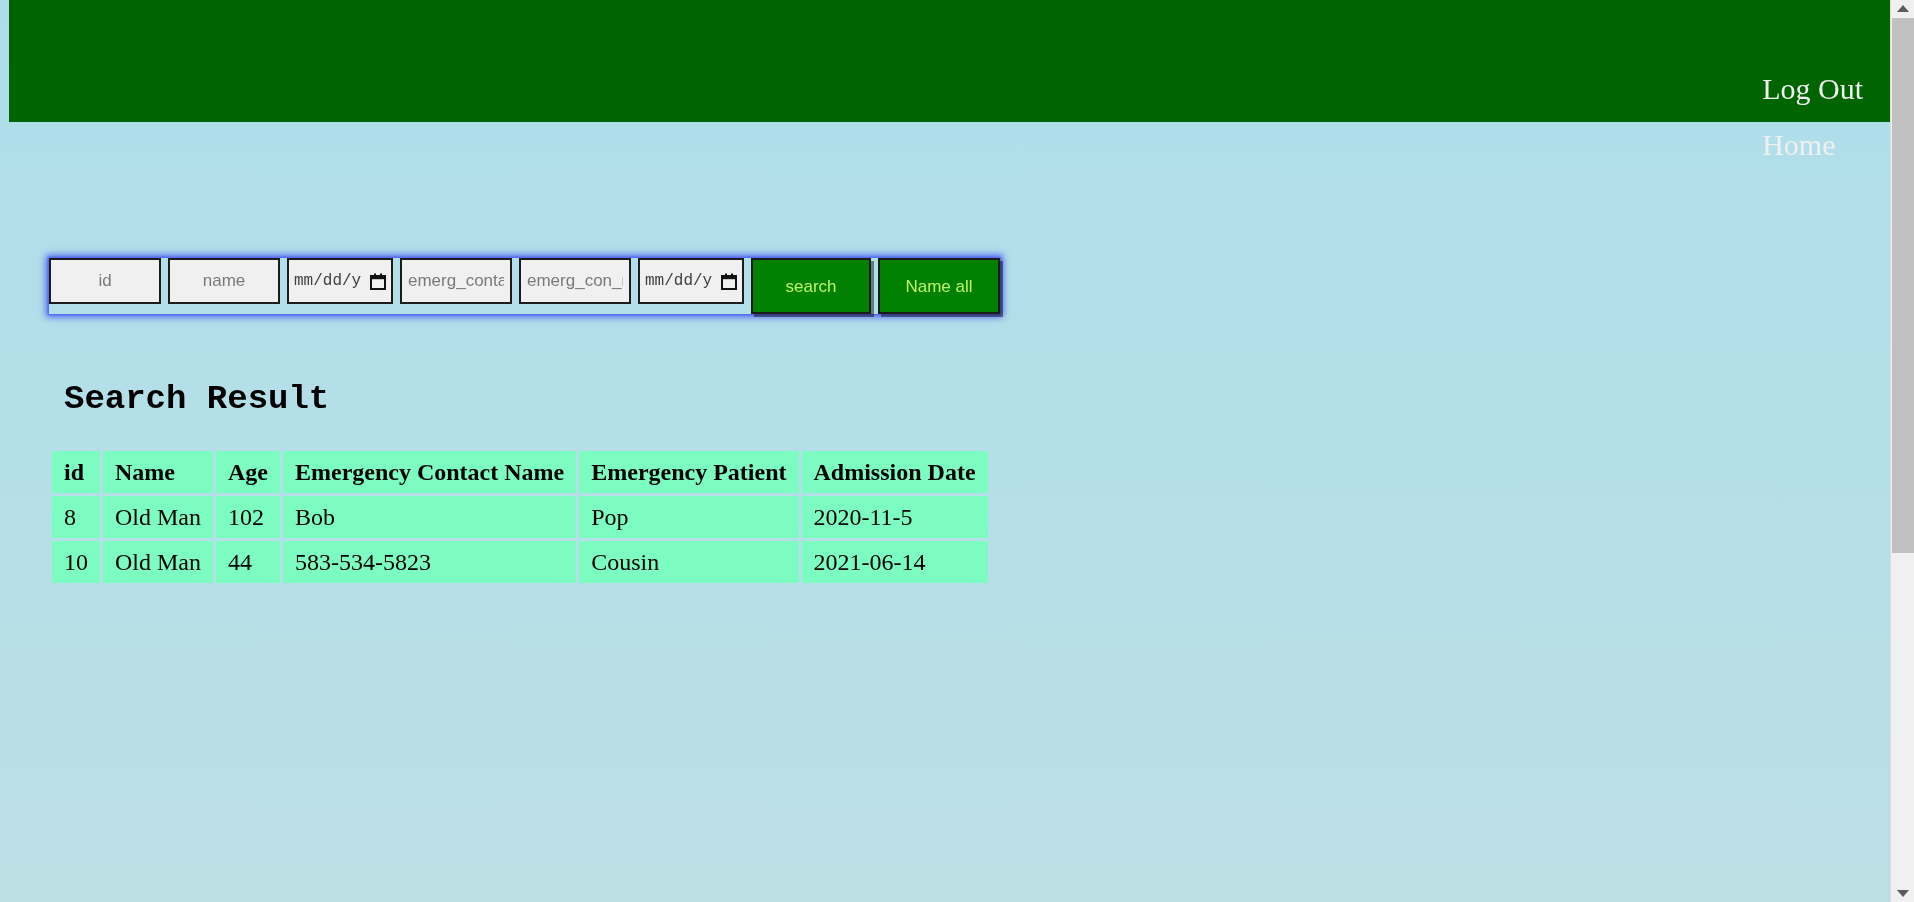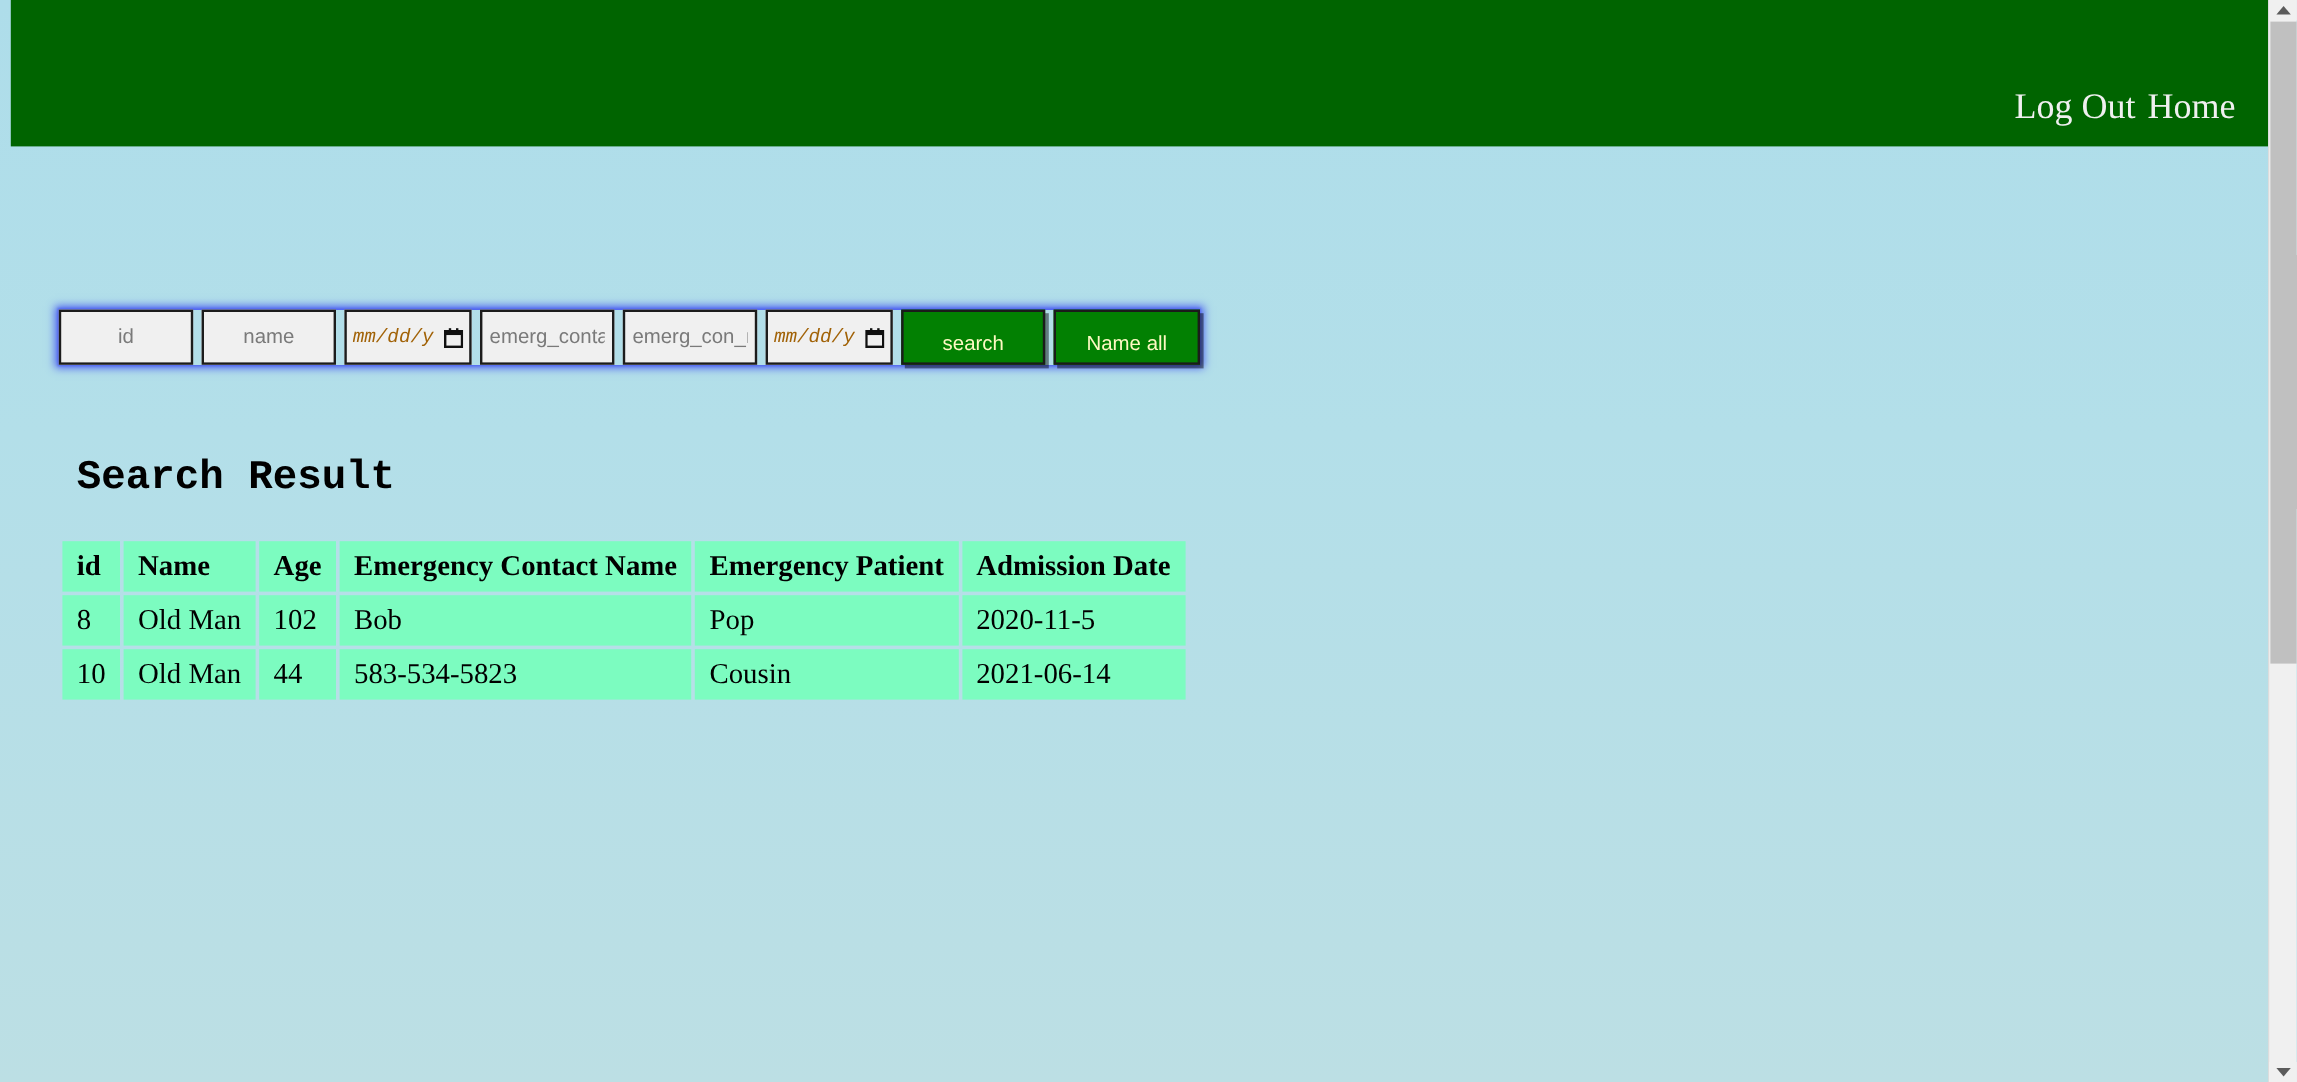--- a/index.html
+++ b/index.html
@@ -32,21 +32,22 @@
     height: 122px;
     background: #006400;
     box-sizing: border-box;
   }
   .nav {
     position: absolute;
     right: 27px;
     top: 74px;
     display: flex;
     align-items: baseline;
-    gap: 10px;
+    gap: 26px;
+    flex-direction: column;
   }
   .nav a {
     color: #f0f0f0;
     font-family: "Liberation Serif", serif;
     font-size: 30px;
     line-height: 30px;
     text-decoration: none;
     white-space: nowrap;
   }
 
@@ -111,40 +112,39 @@
     position: relative;
     display: flex;
     align-items: center;
     justify-content: space-between;
     font-family: "Liberation Mono", monospace;
     font-size: 16px;
     cursor: text;
     padding: 0 5px 0 5px;
   }
   .date-text {
-    color: #a16207;
+    color: #404040;
     letter-spacing: 0px;
     overflow: hidden;
     white-space: nowrap;
     width: 74px;
-    font-style: italic;
   }
   .cal-icon {
     width: 16px;
     height: 17px;
     flex: none;
     display: block;
   }
   .search-form .btn {
     box-sizing: border-box;
-    height: 46px;
+    height: 56px;
     min-width: 100px;
     padding: 17px 22px;
     background: #028002;
-    color: #fef9c3;
+    color: #bef264;
     border: 2px solid #1b1b1b;
     box-shadow: 3px 3px 0 0 rgba(0,0,0,0.45);
     font-family: "Liberation Sans", sans-serif;
     font-size: 17px;
     cursor: pointer;
     border-radius: 0;
   }
   .search-form .btn.search-btn { min-width: 120px; }
   .search-form .btn.showall-btn { min-width: 122px; }
 

